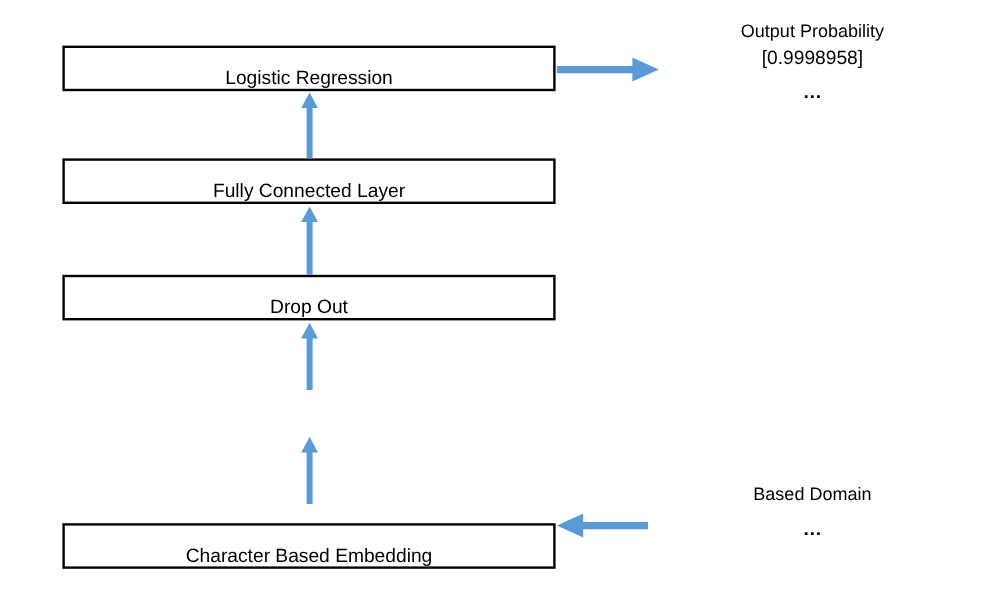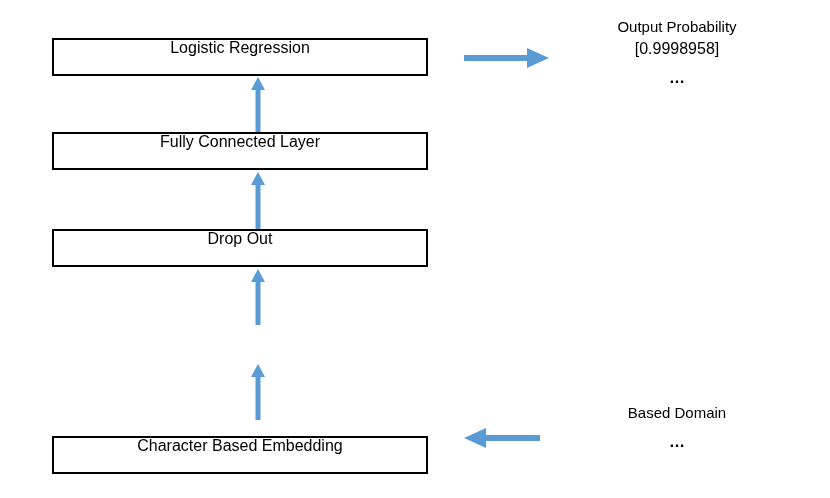--- a/index.html
+++ b/index.html
@@ -12,27 +12,27 @@
     width: 830px;
     height: 498px;
     background: #ffffff;
     font-family: "Liberation Sans", sans-serif;
     color: #000000;
     overflow: hidden;
   }
   .layer-box {
     position: absolute;
     left: 52px;
-    width: 376px;
+    width: 411px;
     height: 38px;
     border: 2px solid #000000;
     box-sizing: border-box;
     background: #ffffff;
     display: flex;
-    align-items: flex-start;
+    align-items: flex-end;
     justify-content: center;
   }
   .layer-box .label {
     font-size: 16px;
     line-height: 1;
     white-space: nowrap;
   }
   #box-logistic-regression      { top: 38px; }
   #box-fully-connected-layer    { top: 132px; }
   #box-drop-out                 { top: 229px; }

